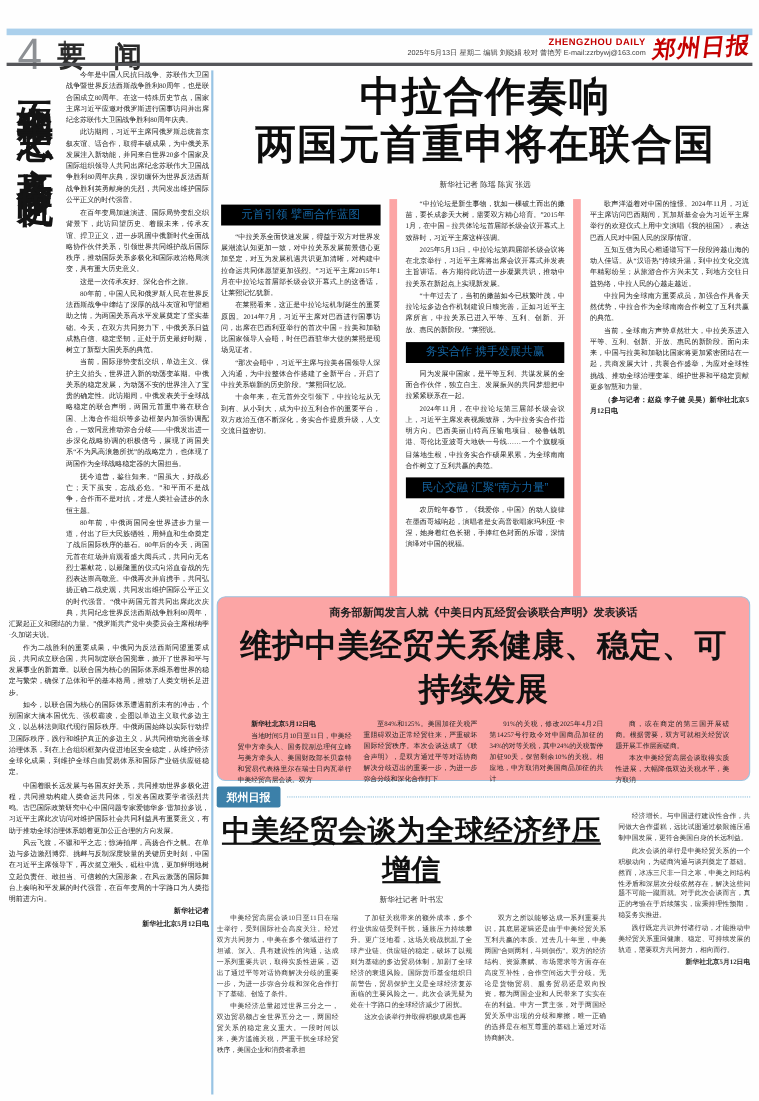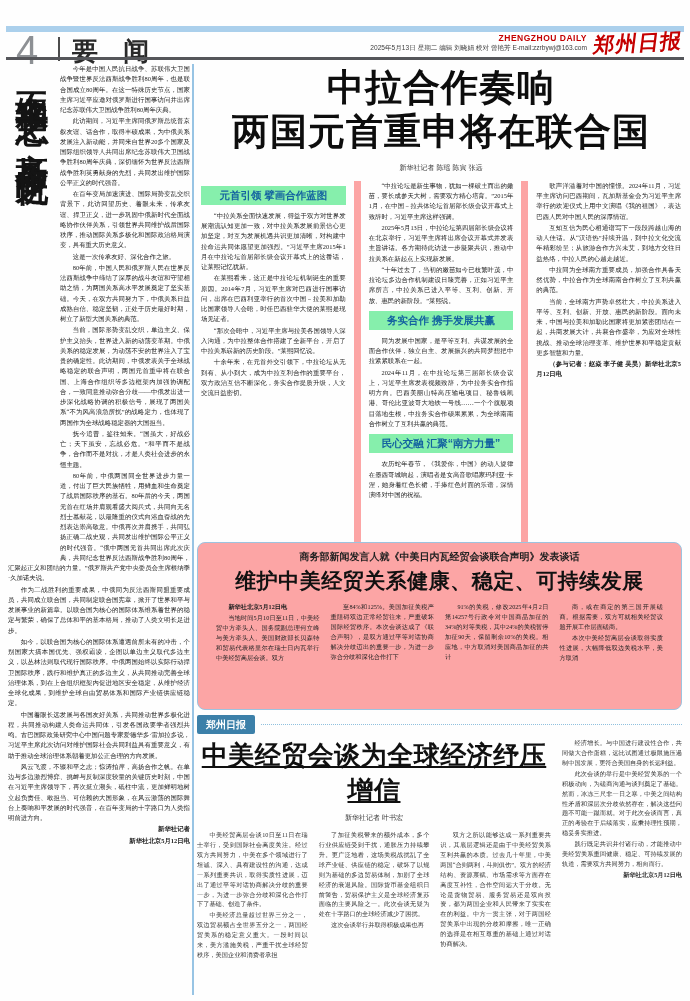--- a/index.html
+++ b/index.html
@@ -2,53 +2,53 @@
 <html><head>
 <meta charset="utf-8">
 <style>
   html,body{margin:0;padding:0;background:#e9e9e9;}
   .page{width:690px;height:1001px;position:relative;background:#fefefe;overflow:hidden;
         font-family:"Liberation Sans",sans-serif;margin:0 auto;}
   
   .topband{position:absolute;left:6px;right:6px;top:26px;height:6px;background:#abd0ec;}
   .pagenum{position:absolute;left:16px;top:30px;font-size:40px;color:#8d9094;line-height:1;}
   .pipe{position:absolute;left:58px;top:37px;width:2px;height:24px;background:#4c4c4c;}
-  .section-title{position:absolute;left:72px;top:34px;font-size:26px;font-weight:700;color:#2a2a2a;letter-spacing:9px;}
+  .section-title{position:absolute;left:52px;top:34px;font-size:26px;font-weight:700;color:#2a2a2a;letter-spacing:9px;}
   .masthead{position:absolute;right:8px;top:29px;display:flex;align-items:center;gap:7px;}
   .mast-left{text-align:right;}
   .mast-en{color:#c40000;font-weight:700;font-size:8.5px;letter-spacing:.5px;}
   .mast-date{color:#3d3d3d;font-size:6.6px;margin-top:1px;white-space:nowrap;}
   .mast-cn{color:#c40000;font-size:21px;font-weight:800;transform:skewX(-10deg) rotate(-3deg);
            font-family:"Liberation Serif",serif;letter-spacing:1px;}
   .rule{position:absolute;left:6px;right:6px;top:57px;height:3px;background:#55565a;}
   
   .left-col{position:absolute;left:8px;top:64px;width:182px;height:931px;overflow:hidden;}
   .v-headline{float:left;writing-mode:vertical-rl;text-orientation:upright;width:45px;height:488px;
               font-size:33px;font-weight:700;color:#141414;letter-spacing:4px;margin:2px 7px 4px 0;line-height:1.3;}
   .para{font-size:6.4px;line-height:1.6;text-align:justify;text-indent:2em;color:#222;
         margin:0 0 1px;font-family:"Liberation Serif",serif;}
-  .b-h{background:#86efac;color:#1463a0;font-weight:700;font-size:10.5px;text-align:center;
+  .b-h{background:#000000;color:#1463a0;font-weight:400;font-size:10.5px;text-align:center;
        padding:3px 0;margin:5px 0 6px;text-indent:0;font-family:"Liberation Sans",sans-serif;line-height:1.25;}
   .b-pb{font-weight:700;}
   .b-pr{text-align:right;text-indent:0;font-weight:700;}
   
   .vdivider{position:absolute;left:192px;top:64px;width:2px;height:931px;background:#98c4e4;}
   .main{position:absolute;left:200px;top:66px;width:482px;}
   .main-hl{text-align:center;font-size:37px;font-weight:800;color:#0d0d0d;line-height:1.2;letter-spacing:1px;}
   .main-by{text-align:center;font-size:7px;color:#333;margin:8px 0 8px;}
   .cols{display:flex;height:362px;overflow:hidden;}
   .col{flex:1;padding:0 8px;}
   .col:first-child{padding-left:1px;}
   .col:last-child{padding-right:1px;}
   .col + .col{border-left:7px solid #fca5a5;}
   
   .tradebox{position:absolute;left:197px;top:542px;width:485px;height:168px;border:1.5px solid #9dc3df;
             border-radius:8px;padding:7px 18px;box-sizing:border-box;background:#fca5a5;}
   .kicker{text-align:center;font-size:10px;color:#222;font-weight:600;}
-  .trade-hl{text-align:center;font-size:21px;font-weight:800;color:#111;margin:3px 0 7px;letter-spacing:.5px;}
+  .trade-hl{text-align:center;font-size:29px;font-weight:800;color:#111;margin:3px 0 7px;letter-spacing:.5px;}
   .tcols{display:flex;gap:11px;height:98px;overflow:hidden;}
   .tcol{flex:1;}
   
   .comment{position:absolute;left:197px;top:715px;width:485px;height:281px;}
   .cm-head{display:flex;align-items:center;gap:6px;}
   .cm-label{background:#3c80a9;color:#fff;font-weight:700;font-size:10px;padding:2.5px 9px;border-radius:2px;}
   .cm-dots{flex:1;border-top:1.5px dotted #8fc0de;height:0;}
   .cm-body{display:flex;gap:11px;margin-top:4px;height:254px;overflow:hidden;}
   .cm-left{width:354px;}
   .cm-hl{text-align:center;font-size:26px;font-weight:800;color:#101010;letter-spacing:.5px;text-decoration:underline;}

